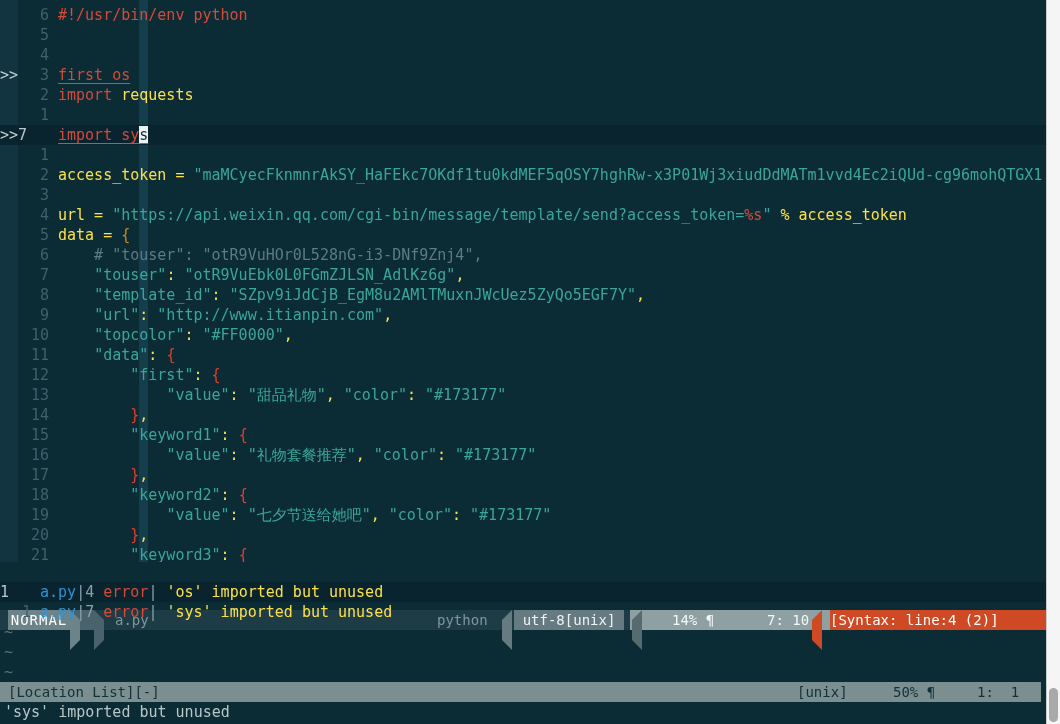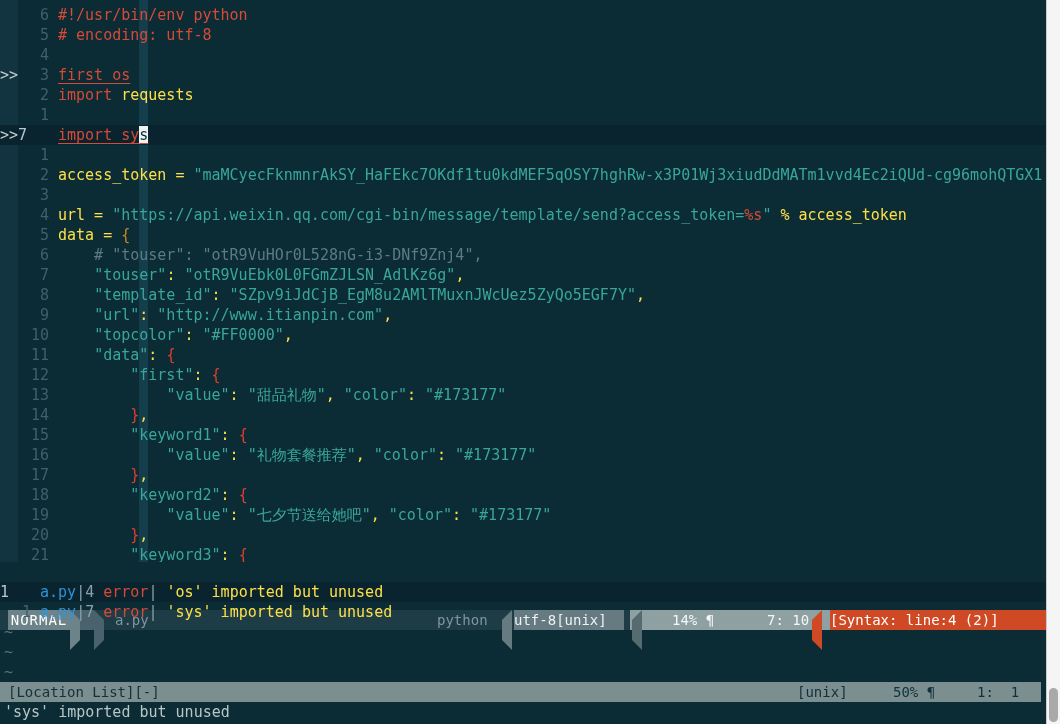--- a/index.html
+++ b/index.html
@@ -30,21 +30,21 @@
   .airline{position:absolute;left:0;top:562px;width:1046px;height:20px;background:#1d3c46;font-size:14px;margin-top:48px;}
   .airline>div,.airline>span{position:absolute;top:0;height:20px;line-height:20px;}
   .seg-mode{left:8px;width:62px;background:#6d838a;color:#ffffff;text-align:center;letter-spacing:1px;}
   .seg-b{left:70px;width:24px;background:#49626b;}
   .tri{width:0;height:0;}
   .tri-a{left:70px;border-top:10px solid transparent;border-bottom:10px solid transparent;border-left:10px solid #6d838a;}
   .tri-b{left:94px;border-top:10px solid transparent;border-bottom:10px solid transparent;border-left:10px solid #49626b;}
   .fname{left:115px;color:#7f969c;}
   .ftype{left:437px;color:#7f969c;}
   .tri-c{left:502px;border-top:10px solid transparent;border-bottom:10px solid transparent;border-right:10px solid #667b81;}
-  .seg-enc{left:514px;width:110px;background:#667b81;color:#eef2f2;text-align:left;}
+  .seg-enc{left:514px;width:110px;background:#667b81;color:#eef2f2;text-align:center;}
   .seg-pct{left:630px;width:200px;background:#8fa0a2;color:#f4f7f7;}
   .tri-d{left:632px;border-top:10px solid transparent;border-bottom:10px solid transparent;border-right:10px solid #566b70;z-index:2;}
   .pct-val{position:absolute;left:42px;top:0;}
   .pos-val{position:absolute;left:137px;top:0;}
   .tri-e{left:812px;border-top:10px solid transparent;border-bottom:10px solid transparent;border-right:10px solid #cf4a24;z-index:2;}
   .seg-syn{left:830px;width:216px;background:#cf4a24;color:#ffffff;box-sizing:border-box;}
   
   .loclist{position:absolute;left:0;top:582px;width:1046px;height:100px;overflow:hidden;}
   .loclist .num{width:31px;}
   .loclist .code{padding-left:9px;}
@@ -65,21 +65,21 @@
 </head>
 <body>
 
 <div class="screen">
 
   <div class="buffer" id="buffer">
     <div class="signstrip"></div>
     <div class="cursorcol"></div>
     <div class="lines" id="code-lines">
         <div class="line"><span class="sign"></span><span class="num">6</span><span class="code"><span class="red">#!/usr/bin/env python</span></span></div>
-        <div class="line"><span class="sign"></span><span class="num">5</span><span class="code"><span class="red"># encoding: utf-8</span></span></div>
+        <div class="line"><span class="sign"></span><span class="num">5</span></div>
         <div class="line"><span class="sign"></span><span class="num">4</span><span class="code"></span></div>
         <div class="line"><span class="sign">&gt;&gt;</span><span class="num">3</span><span class="code"><span class="redu">first os</span></span></div>
         <div class="line"><span class="sign"></span><span class="num">2</span><span class="code"><span class="red">import</span><span class="fg"> requests</span></span></div>
         <div class="line"><span class="sign"></span><span class="num">1</span><span class="code"></span></div>
         <div class="line cursorline"><span class="sign">&gt;&gt;</span><span class="num cur">7</span><span class="code"><span class="redu">import sy</span><span class="cursor">s</span></span></div>
         <div class="line"><span class="sign"></span><span class="num">1</span><span class="code"></span></div>
         <div class="line"><span class="sign"></span><span class="num">2</span><span class="code"><span class="fg">access_token = </span><span class="str">"maMCyecFknmnrAkSY_HaFEkc7OKdf1tu0kdMEF5qOSY7hghRw-x3P01Wj3xiudDdMATm1vvd4Ec2iQUd-cg96mohQTGX1</span></span></div>
         <div class="line"><span class="sign"></span><span class="num">3</span><span class="code"></span></div>
         <div class="line"><span class="sign"></span><span class="num">4</span><span class="code"><span class="fg">url = </span><span class="str">"https://api.weixin.qq.com/cgi-bin/message/template/send?access_token=</span><span class="red">%s</span><span class="str">"</span><span class="fg"> % access_token</span></span></div>
         <div class="line"><span class="sign"></span><span class="num">5</span><span class="code"><span class="fg">data = </span><span class="orange">{</span></span></div>

